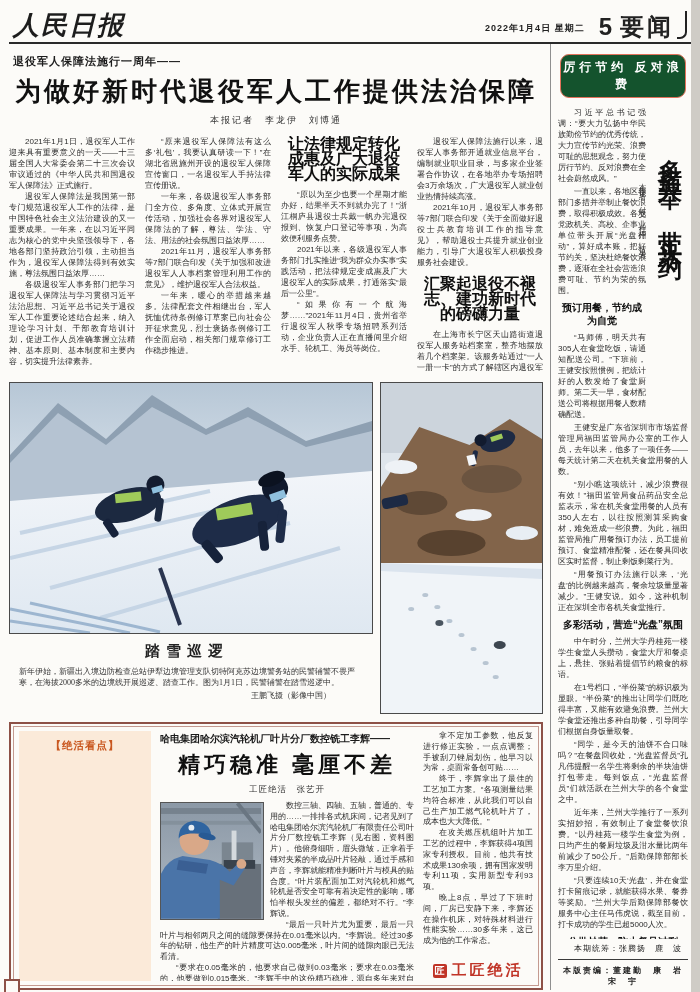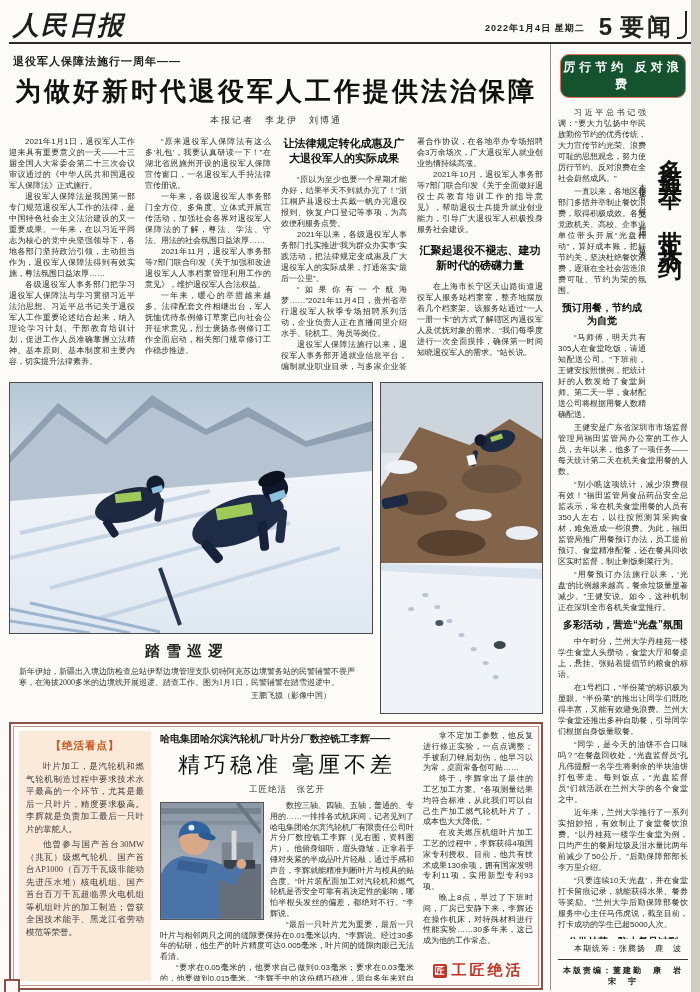--- a/index.html
+++ b/index.html
@@ -25,21 +25,21 @@
   .sidebar{flex:1;min-width:0;margin-left:7px;border-left:1px solid #8f8f8f;padding-left:7px;
            display:flex;flex-direction:column;}
 
   
   .art-kicker{font-size:11px;font-weight:bold;letter-spacing:1px;margin:10px 0 2px 4px;color:#1c1c1c;}
   .art-headline{font-size:26px;font-weight:900;text-align:center;letter-spacing:3px;margin:3px 0 5px;color:#111;}
   .art-byline{font-size:9px;text-align:center;letter-spacing:2px;color:#333;margin-bottom:9px;}
   .art-body{height:244px;overflow:hidden;column-count:4;column-gap:10px;column-fill:auto;
             font-size:8px;line-height:11px;text-align:justify;color:#2c2c2c;}
   .art-body p{margin:0;text-indent:2em;}
-  .art-body h3.subhead{font-size:11px;font-weight:bold;text-align:center;line-height:15px;
+  .art-body h3.subhead{font-size:16px;font-weight:bold;text-align:center;line-height:15px;
                        margin:8px 2px;text-indent:0;color:#0f0f0f;break-inside:avoid;}
 
   
   .photos{display:flex;gap:7px;margin-top:9px;flex:none;}
   .photo-left-wrap{width:364px;flex:none;}
   .photo-frame{border:1px solid #4a4a4a;line-height:0;background:#dfe6ec;}
   .caption-block{padding:5px 18px 0 10px;font-family:"Liberation Serif",serif;}
   .caption-title{text-align:center;font-size:15px;letter-spacing:6px;font-weight:bold;color:#222;margin:3px 0 5px;}
   .caption-text{font-size:8px;line-height:11px;text-align:justify;color:#333;margin:0;}
   .caption-credit{font-size:8px;text-align:right;margin:2px 24px 0 0;color:#333;}
@@ -51,21 +51,21 @@
   .corner-orn{position:absolute;left:-7px;bottom:-7px;width:12px;height:12px;
               border:2px solid #8d5147;background:#fcfbf8;}
   .feature-box{width:118px;flex:none;background:#fbead9;padding:8px 7px 0;
                font-family:"Liberation Serif",serif;overflow:hidden;}
   .feature-label{color:#c9571f;font-weight:bold;text-align:center;font-size:10.5px;
                  letter-spacing:1px;margin:0 0 7px;}
   .feature-box p{font-size:8.5px;line-height:12.5px;text-indent:2em;text-align:justify;
                  color:#3c3c3c;margin:0 0 3px;}
   .feature-mid{width:254px;flex:none;display:flex;flex-direction:column;min-width:0;}
   .f-kicker{font-size:10px;font-weight:bold;margin:1px 0 3px;color:#1b1b1b;}
-  .f-title{font-size:22px;font-weight:400;text-align:center;letter-spacing:4px;margin:1px 0 4px;color:#0f0f0f;}
+  .f-title{font-size:22px;font-weight:700;text-align:center;letter-spacing:4px;margin:1px 0 4px;color:#0f0f0f;}
   .f-byline{font-size:8.5px;text-align:center;letter-spacing:1px;margin:0 0 5px;color:#333;}
   .f-body{flex:1;overflow:hidden;font-size:8px;line-height:10.8px;text-align:justify;color:#2c2c2c;}
   .f-body p{margin:0;text-indent:2em;}
   .worker-wrap{float:left;width:102px;margin:1px 6px 1px 0;border:1px solid #555;line-height:0;background:#9aa6b2;}
   .feature-right{flex:1;min-width:0;display:flex;flex-direction:column;}
   .fr-body{flex:1;overflow:hidden;font-size:8px;line-height:10.8px;text-align:justify;color:#2c2c2c;}
   .fr-body p{margin:0;text-indent:2em;}
   .craft-logo{display:flex;align-items:center;justify-content:center;gap:5px;padding:6px 0 1px;flex:none;}
   .craft-logo-icon{width:14px;height:14px;background:#c03427;color:#fff;font-size:10px;font-weight:bold;
                    display:flex;align-items:center;justify-content:center;border-radius:2px;}
@@ -228,24 +228,20 @@
             </svg>
           </div>
         </div>
       </div>
 
       <div class="bottom-box">
         <span class="corner-orn"></span>
 
         <div class="feature-box">
           <div class="feature-label">【绝活看点】</div>
-          <div>
-              <p>叶片加工，是汽轮机和燃气轮机制造过程中要求技术水平最高的一个环节，尤其是最后一只叶片，精度要求极高。李辉就是负责加工最后一只叶片的掌舵人。</p>
-              <p>他曾参与国产首台30MW（兆瓦）级燃气轮机、国产首台AP1000（百万千瓦级非能动先进压水堆）核电机组、国产首台百万千瓦超临界火电机组等机组叶片的加工制造；曾获全国技术能手、黑龙江省劳动模范等荣誉。</p>
-            </div>
         </div>
 
         <div class="feature-mid">
           <div class="f-kicker">哈电集团哈尔滨汽轮机厂叶片分厂数控铣工李辉——</div>
           <div class="f-title">精巧稳准 毫厘不差</div>
           <div class="f-byline">工匠绝活　张艺开</div>
           <div class="f-body">
             <div class="worker-wrap">
               <svg width="100" height="116" viewBox="0 0 102 118">
                 <defs>

